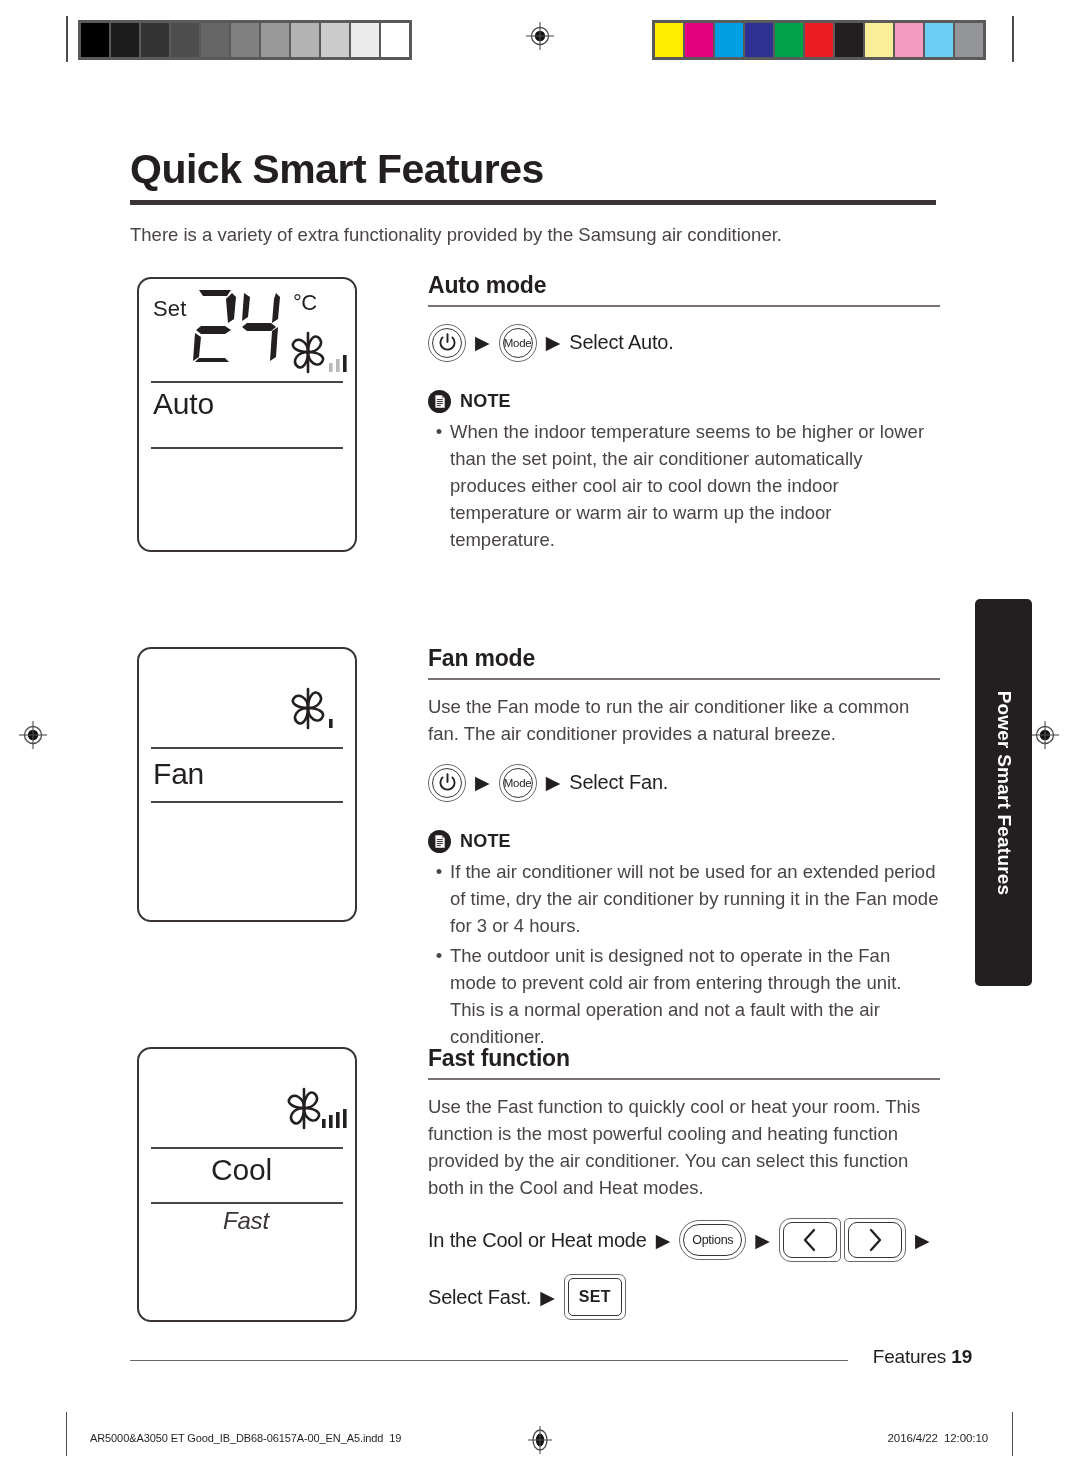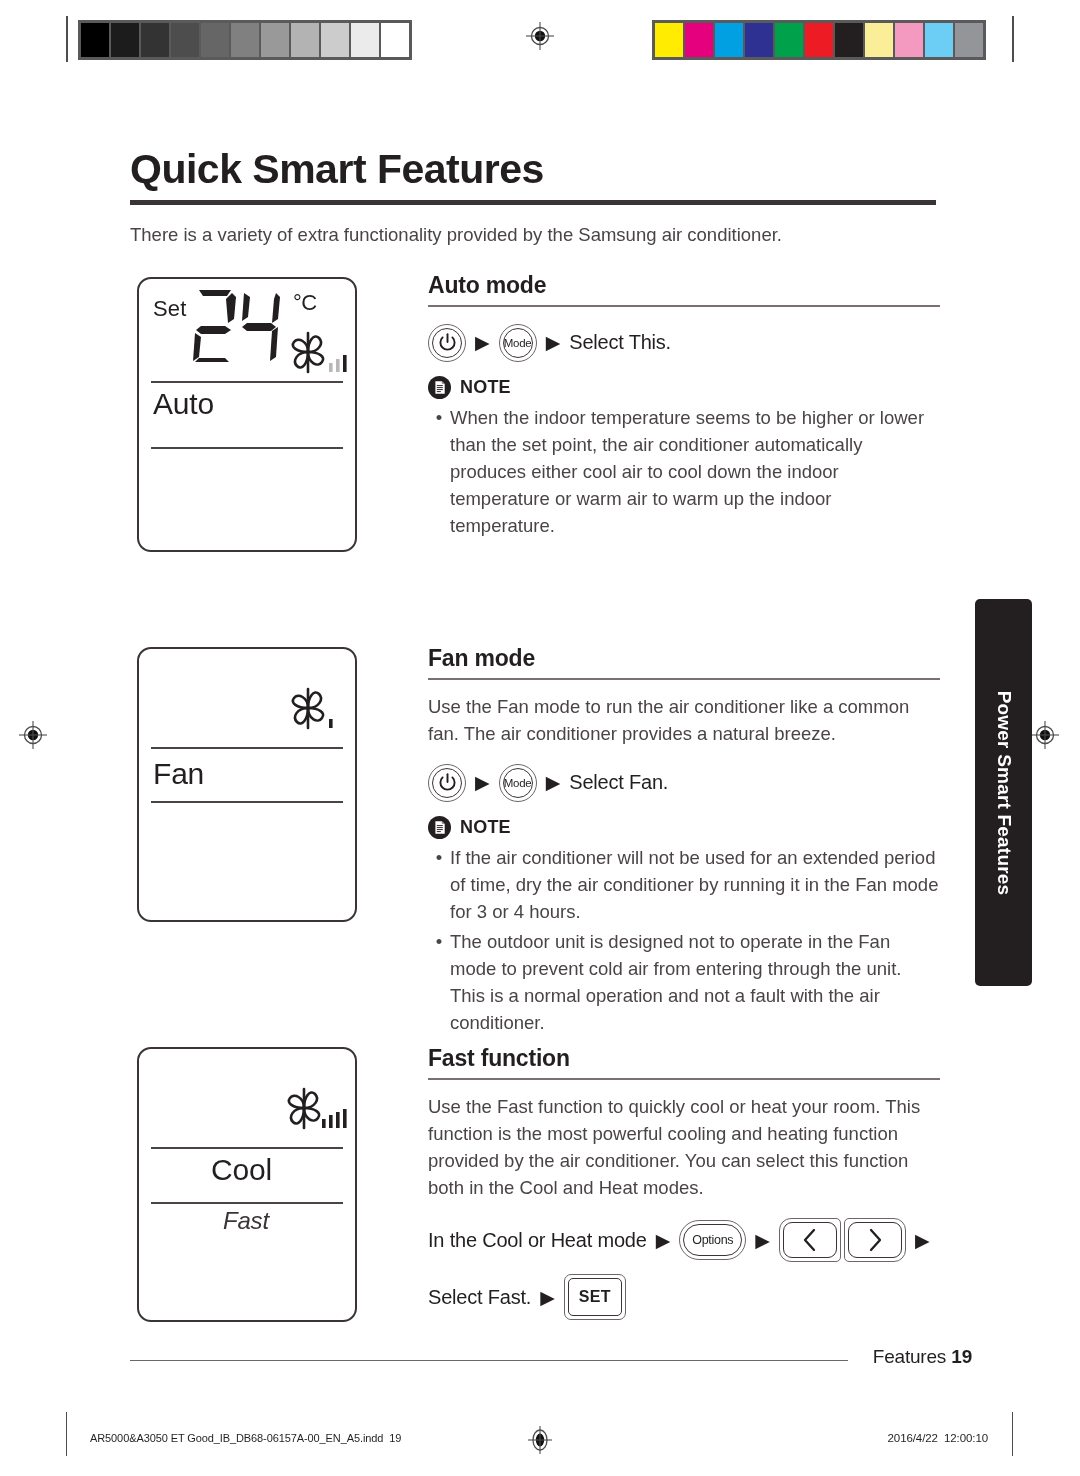--- a/index.html
+++ b/index.html
@@ -118,21 +118,21 @@
     border:1.8px solid #6e6568;box-sizing:border-box;background:#fff;
     display:flex;align-items:center;justify-content:center;position:relative;flex:0 0 auto;
   }
   .btn-set::after{
     content:"";position:absolute;left:3px;top:3px;right:3px;bottom:3px;
     border:1.6px solid #3a3436;border-radius:5px;
   }
   .btn-set span{position:relative;z-index:2;font-size:16px;font-weight:bold;letter-spacing:0.3px;}
 
   
-  .note{margin-top:14px;}
+  .note{margin-top:28px;}
   .note-head{display:flex;align-items:center;gap:9px;margin-bottom:5px;}
   .note-ico{width:23px;height:23px;flex:0 0 auto;}
   .note-title{font-size:18px;font-weight:bold;color:#231f20;letter-spacing:0.2px;}
   .note-li{display:flex;margin-top:2px;}
   .note-bullet{
     flex:0 0 auto;width:22px;text-align:center;color:#4a4446;
     font-size:18.5px;line-height:1.47;
   }
   .note-body{font-size:18.5px;line-height:1.47;color:#4a4446;}
 
@@ -325,21 +325,21 @@
         <svg class="pwr-glyph" width="19" height="19" viewBox="0 0 19 19">
           <path d="M4.6 4.4 A7.1 7.1 0 1 0 14.4 4.4" fill="none" stroke="#231f20" stroke-width="1.9" stroke-linecap="round"></path>
           <line x1="9.5" y1="1.2" x2="9.5" y2="9" stroke="#231f20" stroke-width="1.9" stroke-linecap="round"></line>
         </svg>
       </div>
       <span class="tri">▶</span>
       <div class="btn-round">
         <span class="btn-mode-label">Mode</span>
       </div>
       <span class="tri">▶</span>
-      <span class="step-txt">Select This.</span>
+      <span class="step-txt">Select Auto.</span>
     </div>
 
     <div class="note">
       <div class="note-head">
         <svg class="note-ico" viewBox="0 0 23 23">
           <circle cx="11.5" cy="11.5" r="11.5" fill="#231f20"></circle>
           <path d="M7.4 5.2 h6.4 l2.9 2.9 v9.7 h-9.3 z" fill="#ffffff"></path>
           <path d="M13.8 5.2 v2.9 h2.9 z" fill="#9a9a9a"></path>
           <g stroke="#231f20" stroke-width="0.95">
             <line x1="8.8" y1="9.6" x2="14.8" y2="9.6"></line>

